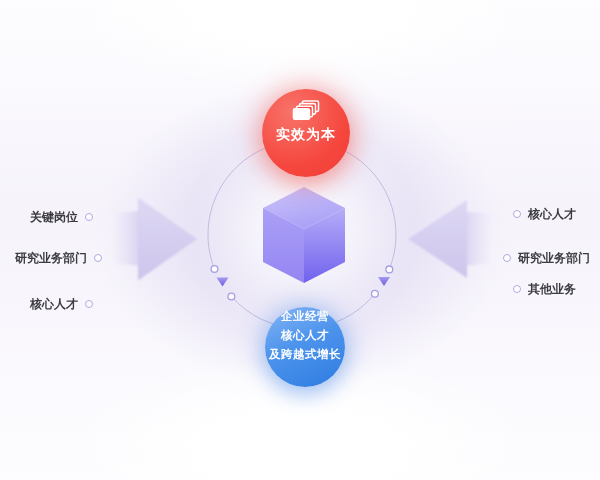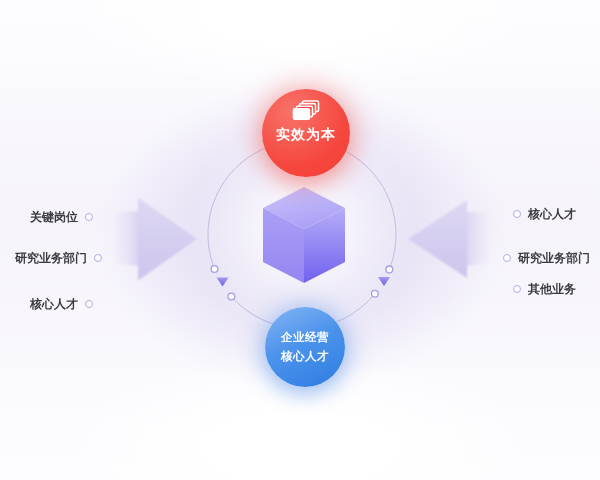--- a/index.html
+++ b/index.html
@@ -22,21 +22,21 @@
     position:absolute;display:flex;align-items:center;gap:7px;height:18px;
     font-size:12px;font-weight:700;color:#3b3b40;letter-spacing:0;white-space:nowrap;margin-top:21px;
   }
   .ring{
     width:6px;height:6px;border-radius:50%;
     border:1.5px solid #b2a9e3;background:rgba(255,255,255,.95);
     flex:0 0 auto;
   }
   
   .node{position:absolute;border-radius:50%;display:flex;flex-direction:column;
-        align-items:center;justify-content:center;text-align:center;color:#fff;}
+        align-items:center;text-align:center;color:#fff;}
   .node-red{
     left:262px;top:89px;width:88px;height:88px;
     background:radial-gradient(circle at 34% 26%, #f8736a 0%, #f5473e 62%, #f23c33 100%);
     box-shadow:0 0 26px 6px rgba(246,76,66,.30), 0 8px 20px rgba(246,76,66,.28);
     justify-content:flex-start;padding-top:11px;box-sizing:border-box;
   }
   .node-red .red-label{margin-top:3px;font-size:14px;font-weight:700;letter-spacing:1px;}
   
   .node-blue{
     left:265px;top:307px;width:80px;height:80px;
@@ -125,20 +125,21 @@
         <rect x="4.5" y="6.2" width="16" height="10.5" rx="1.5" fill="#f5473e"></rect>
         <rect x="1.5" y="8.8" width="16" height="10.5" rx="1.5" fill="#ffffff"></rect>
       </g>
     </svg>
     <div class="red-label">实效为本</div>
   </div>
 
   <div class="node node-blue">
     <div>企业经营</div>
     <div>核心人才</div>
+    <div>及跨越式增长</div>
   </div>
 
   <div class="label-row" style="right:507px;top:187px;">
     <span>关键岗位</span>
     <span class="ring"></span>
   </div>
   <div class="label-row" style="right:498px;top:228px;">
     <span>研究业务部门</span>
     <span class="ring"></span>
   </div>

